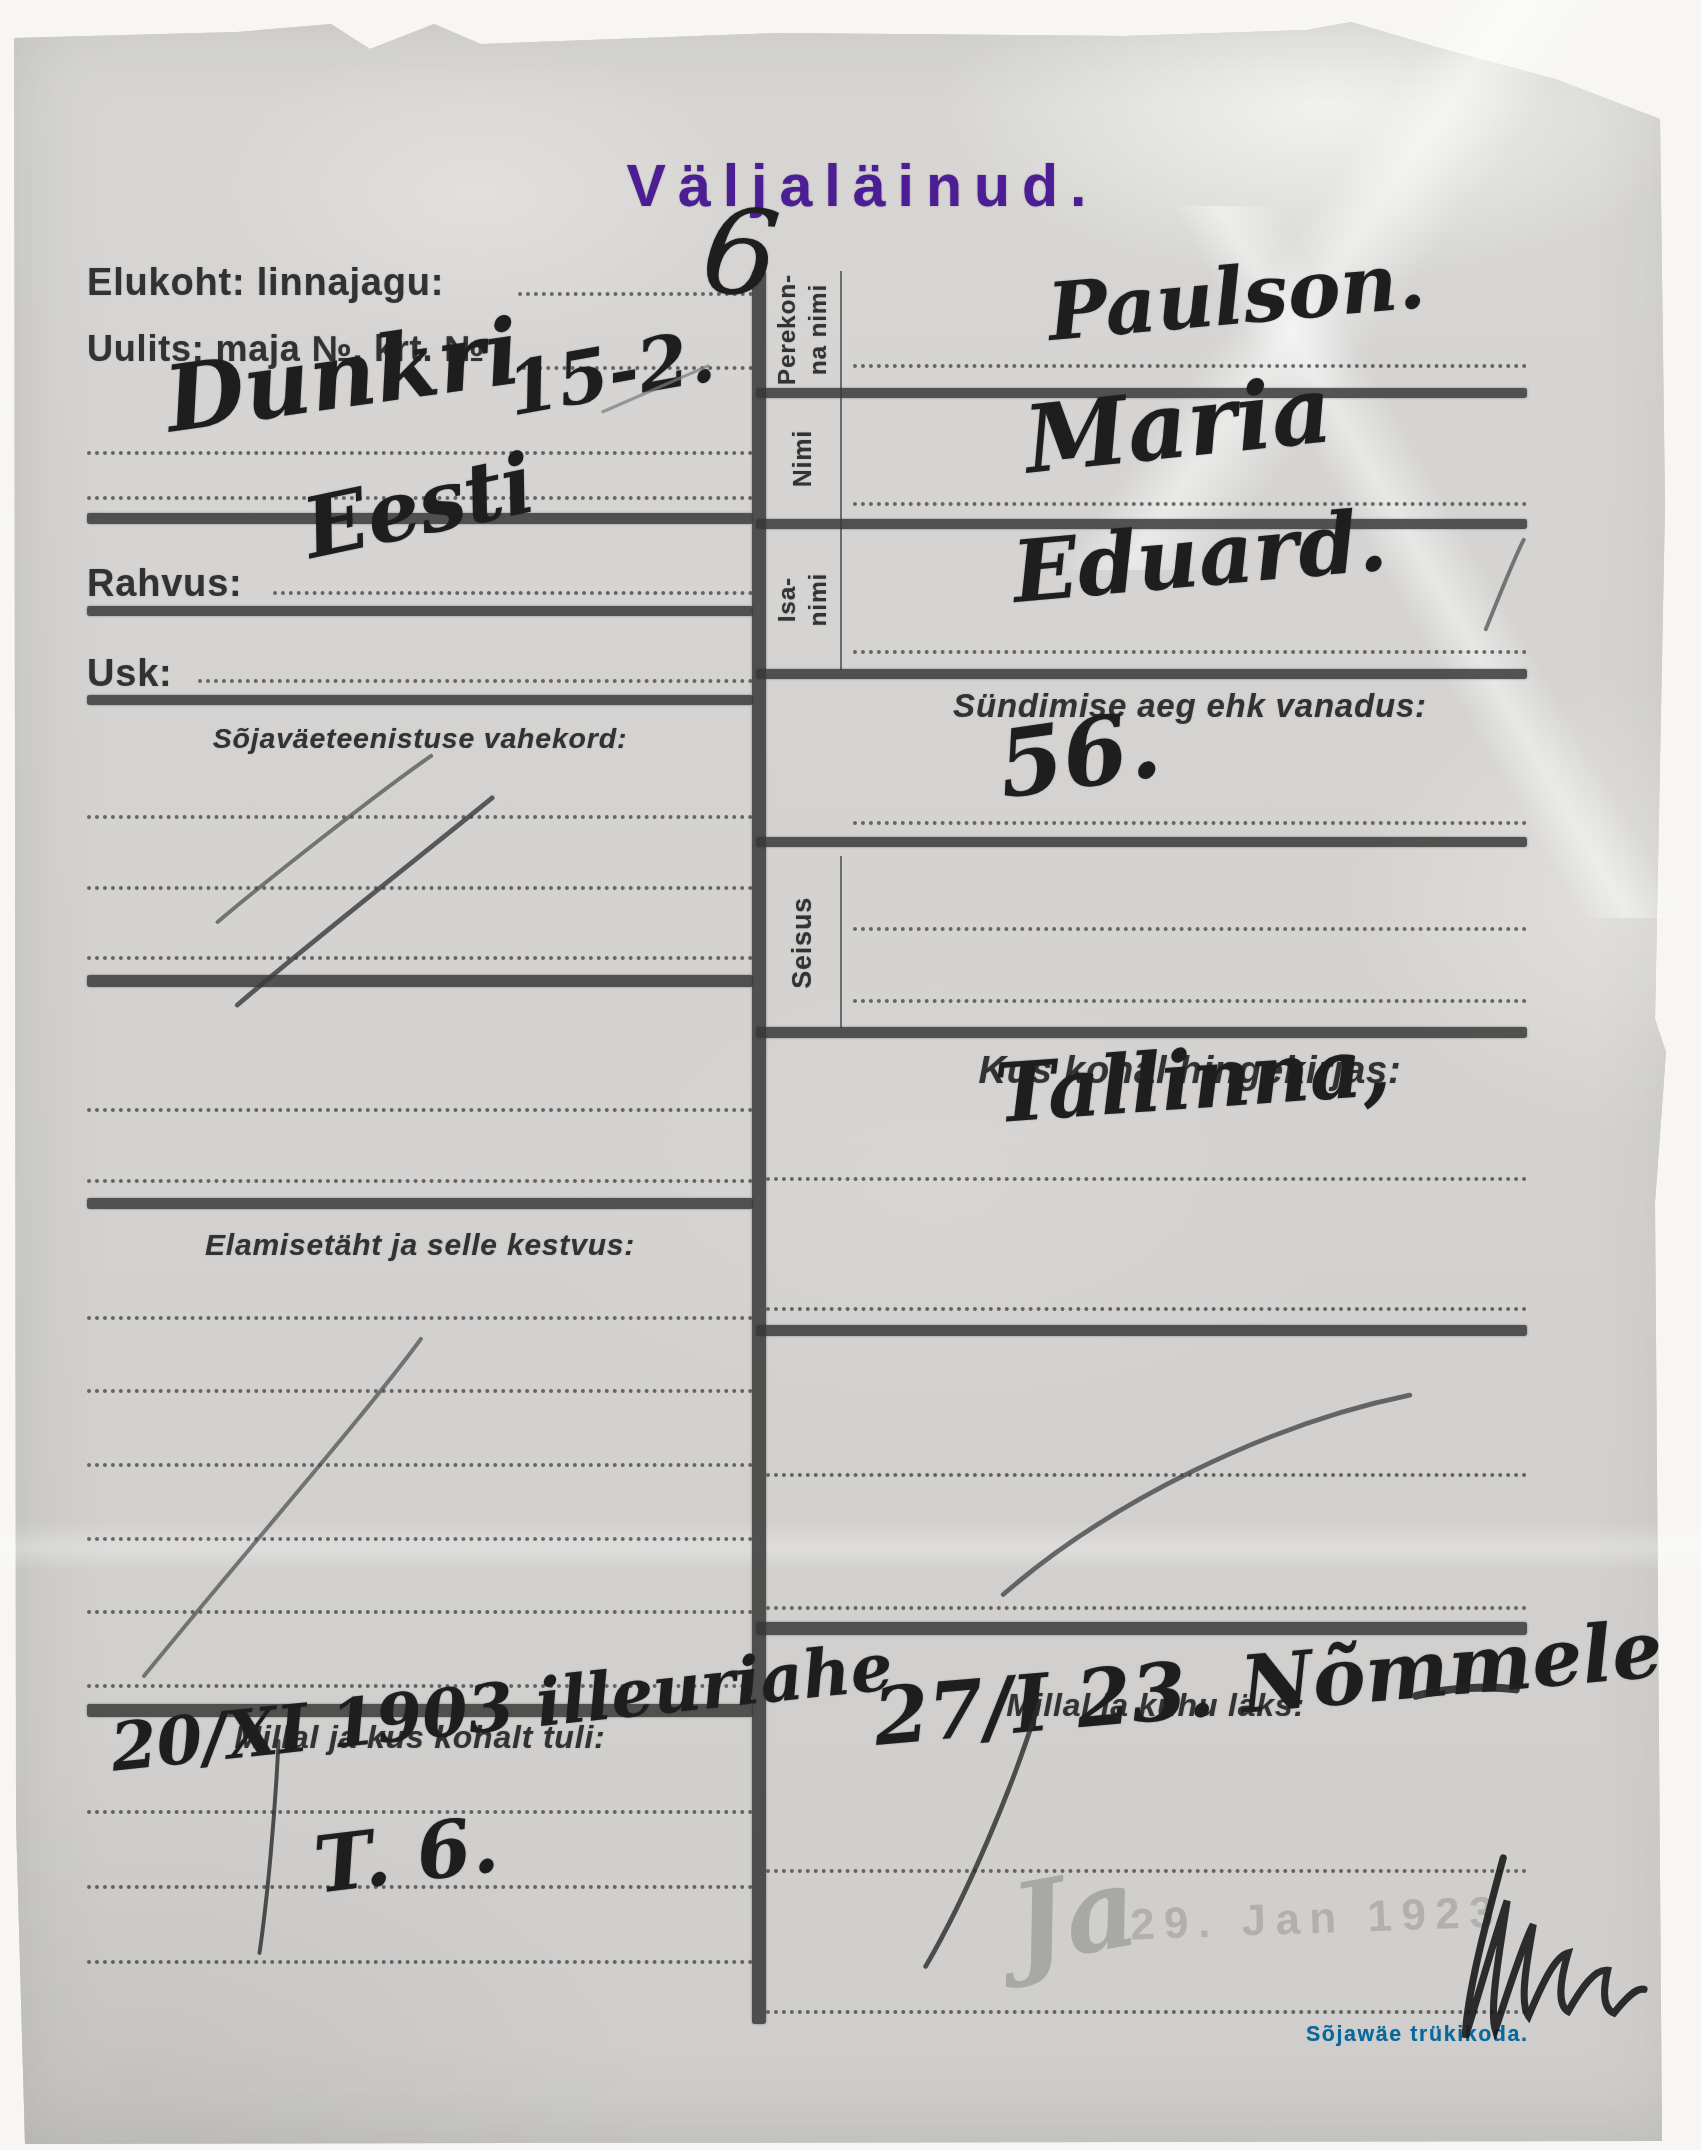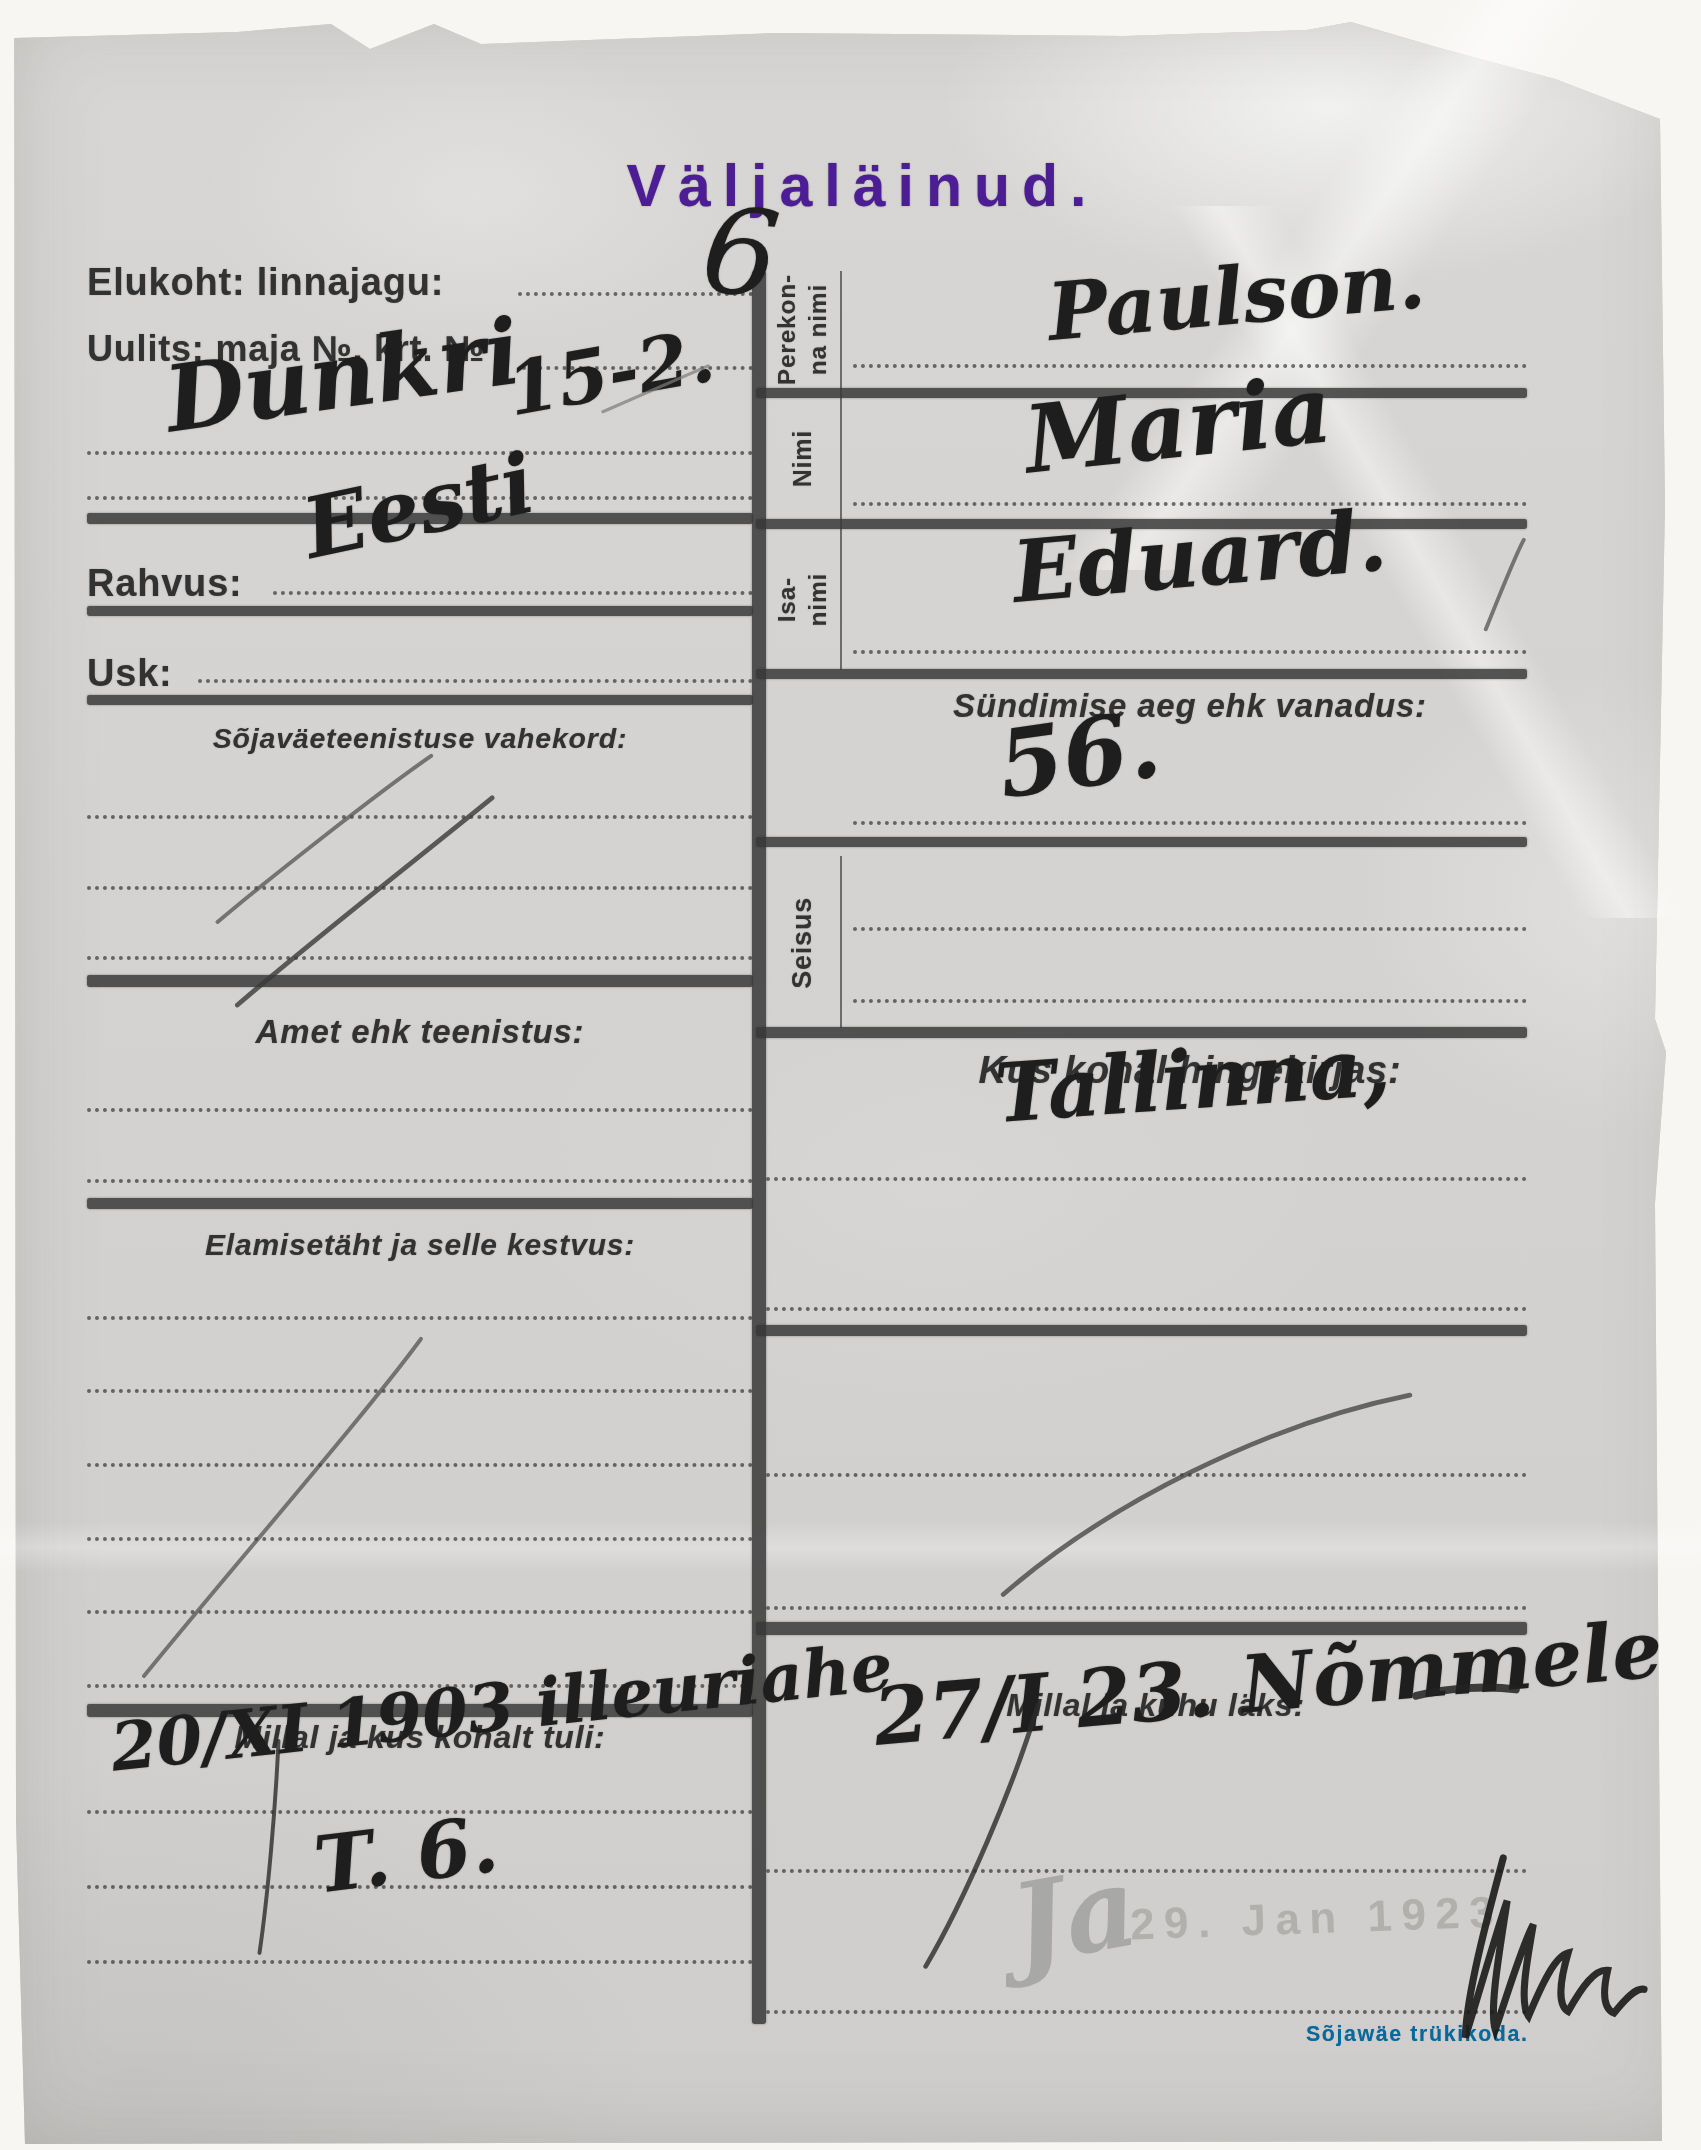--- a/index.html
+++ b/index.html
@@ -82,21 +82,20 @@
   <div class="plabel" style="left:87px;top:652px;font-size:38px;">Usk:</div>
   <div class="dots" style="left:198px;top:679px;width:555px;"></div>
   <div class="bar" style="left:87px;top:695px;width:666px;height:10.3px;"></div>
 
   <div class="plabel pcenter" style="left:87px;top:722px;width:666px;font-size:28.5px;">Sõjaväeteenistuse vahekord:</div>
   <div class="dots" style="left:87px;top:815px;width:666px;"></div>
   <div class="dots" style="left:87px;top:886px;width:666px;"></div>
   <div class="dots" style="left:87px;top:956px;width:666px;"></div>
   <div class="bar" style="left:87px;top:975px;width:666px;height:12px;"></div>
 
-  <div class="plabel pcenter" style="left:87px;top:1013px;width:666px;font-size:33px;">Amet ehk teenistus:</div>
   <div class="dots" style="left:87px;top:1108px;width:666px;"></div>
   <div class="dots" style="left:87px;top:1179px;width:666px;"></div>
   <div class="bar" style="left:87px;top:1198px;width:666px;height:11px;"></div>
 
   <div class="plabel pcenter" style="left:87px;top:1228px;width:666px;font-size:30px;">Elamisetäht ja selle kestvus:</div>
   <div class="dots" style="left:87px;top:1316px;width:666px;"></div>
   <div class="dots" style="left:87px;top:1389px;width:666px;"></div>
   <div class="dots" style="left:87px;top:1463px;width:666px;"></div>
   <div class="dots" style="left:87px;top:1537px;width:666px;"></div>
   <div class="dots" style="left:87px;top:1610px;width:666px;"></div>

